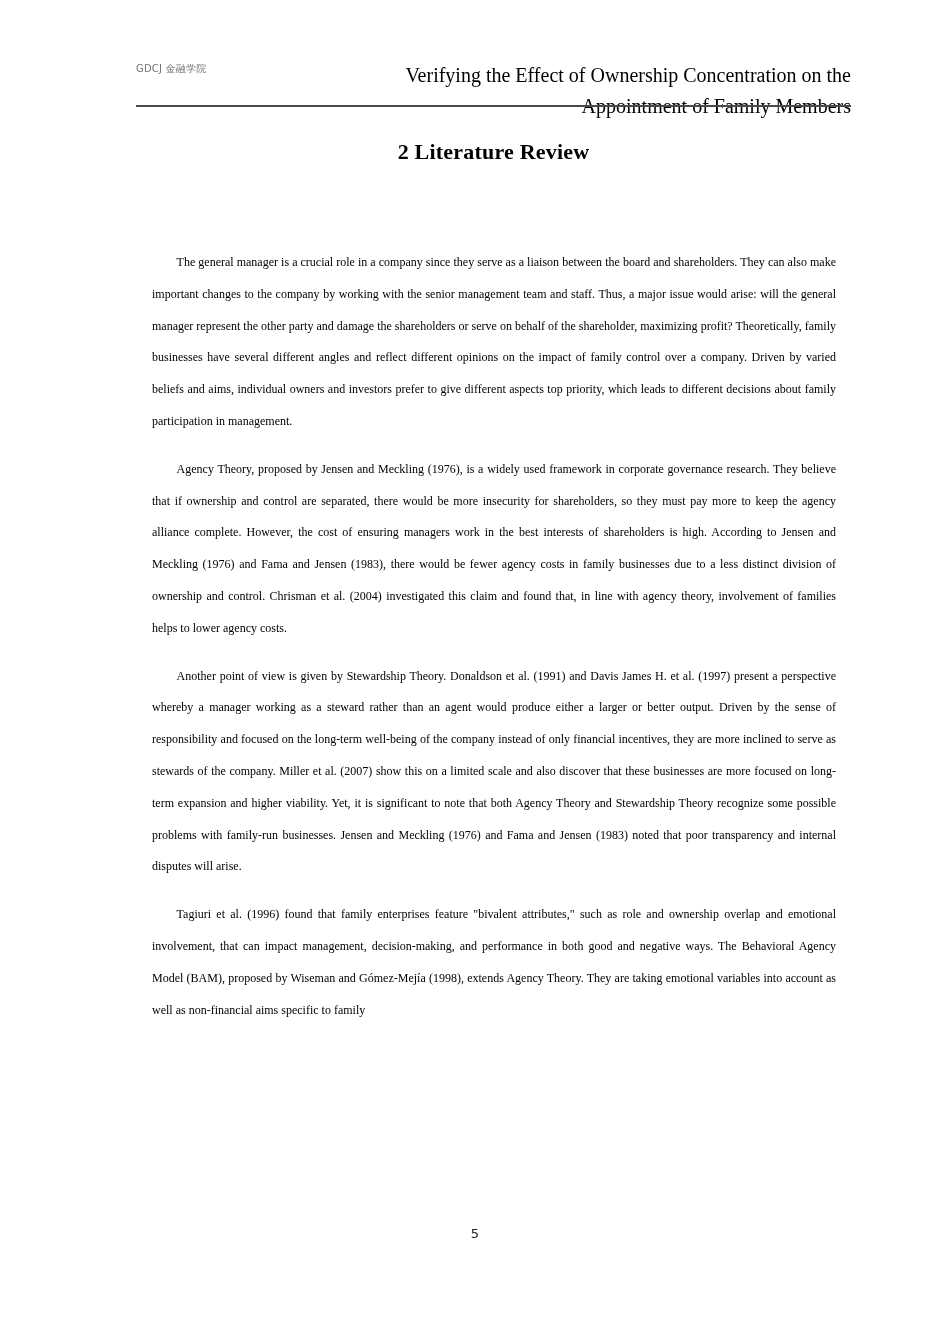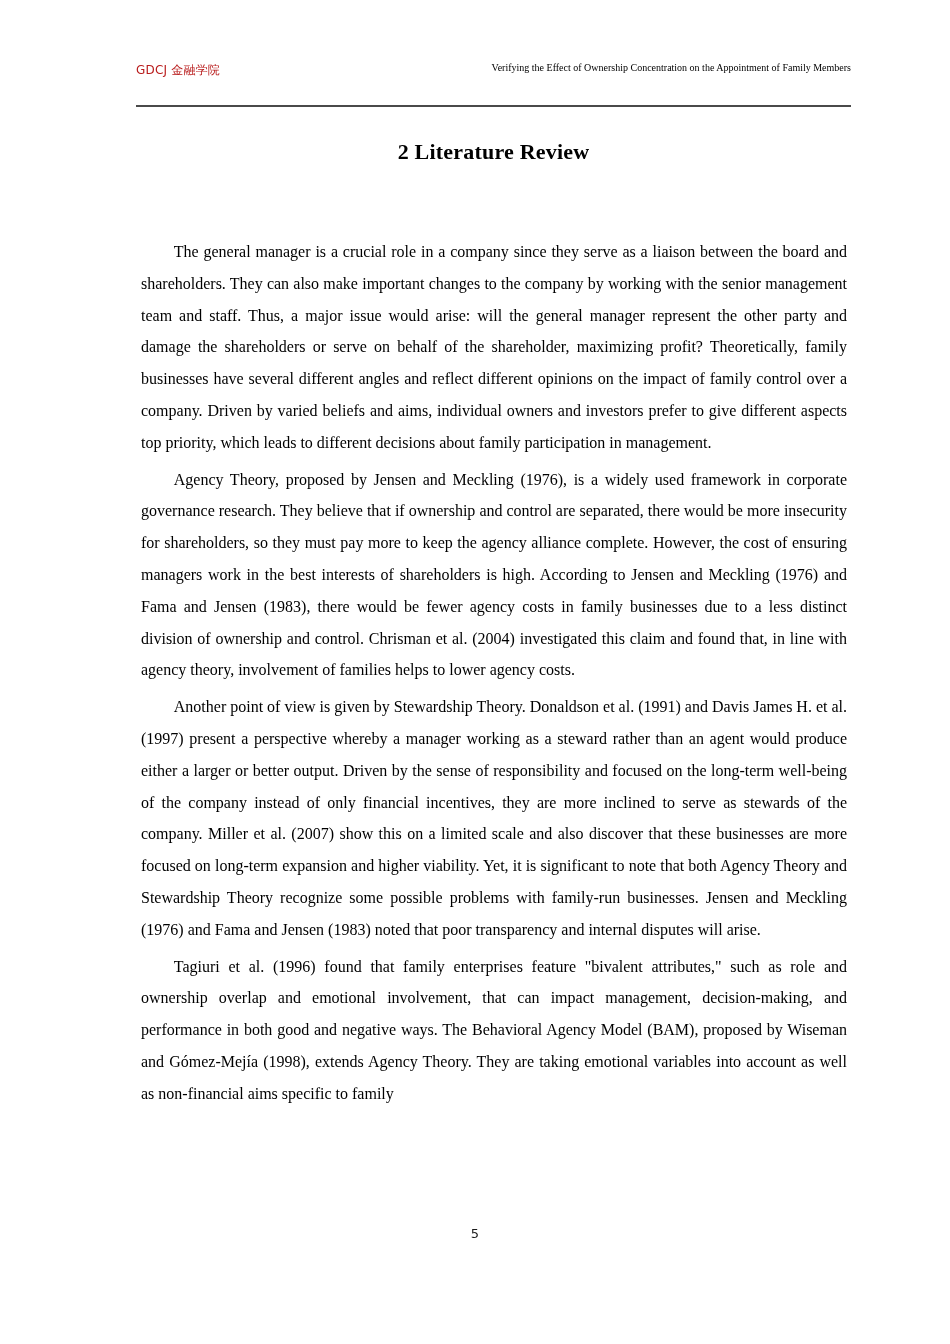--- a/index.html
+++ b/index.html
@@ -23,30 +23,30 @@
     position: absolute;
     left: 136px;
     top: 60px;
     width: 715px;
     display: flex;
     align-items: flex-start;
     justify-content: space-between;
   }
   .header-left {
     font-family: "DejaVu Sans", "Liberation Sans", sans-serif;
-    font-size: 12px;
+    font-size: 10px;
     line-height: 1.35;
     letter-spacing: 0.2px;
-    color: #b91c1c;
+    color: #737373;
     white-space: nowrap;
     padding-top: 2px;
   }
   .header-right {
     font-family: "Liberation Serif", "DejaVu Serif", serif;
-    font-size: 10px;
+    font-size: 20px;
     line-height: 1.55;
     text-align: right;
     color: #000000;
     max-width: 520px;
   }
   .header-right span { display: block; }
 
   .header-rule {
     position: absolute;
     left: 136px;
@@ -78,24 +78,24 @@
   }
 
   
   .body-text {
     position: absolute;
     left: 136px;
     top: 231px;
     width: 716px;
   }
   .body-text p {
-    margin: 5px;
+    margin: 16px;
     text-align: justify;
     text-justify: inter-word;
-    font-size: 16px;
+    font-size: 12px;
     line-height: 31.8px;
     text-indent: 2.05em;
     hyphens: none;
   }
 
   
   .page-number {
     position: absolute;
     left: 0;
     top: 1226px;

